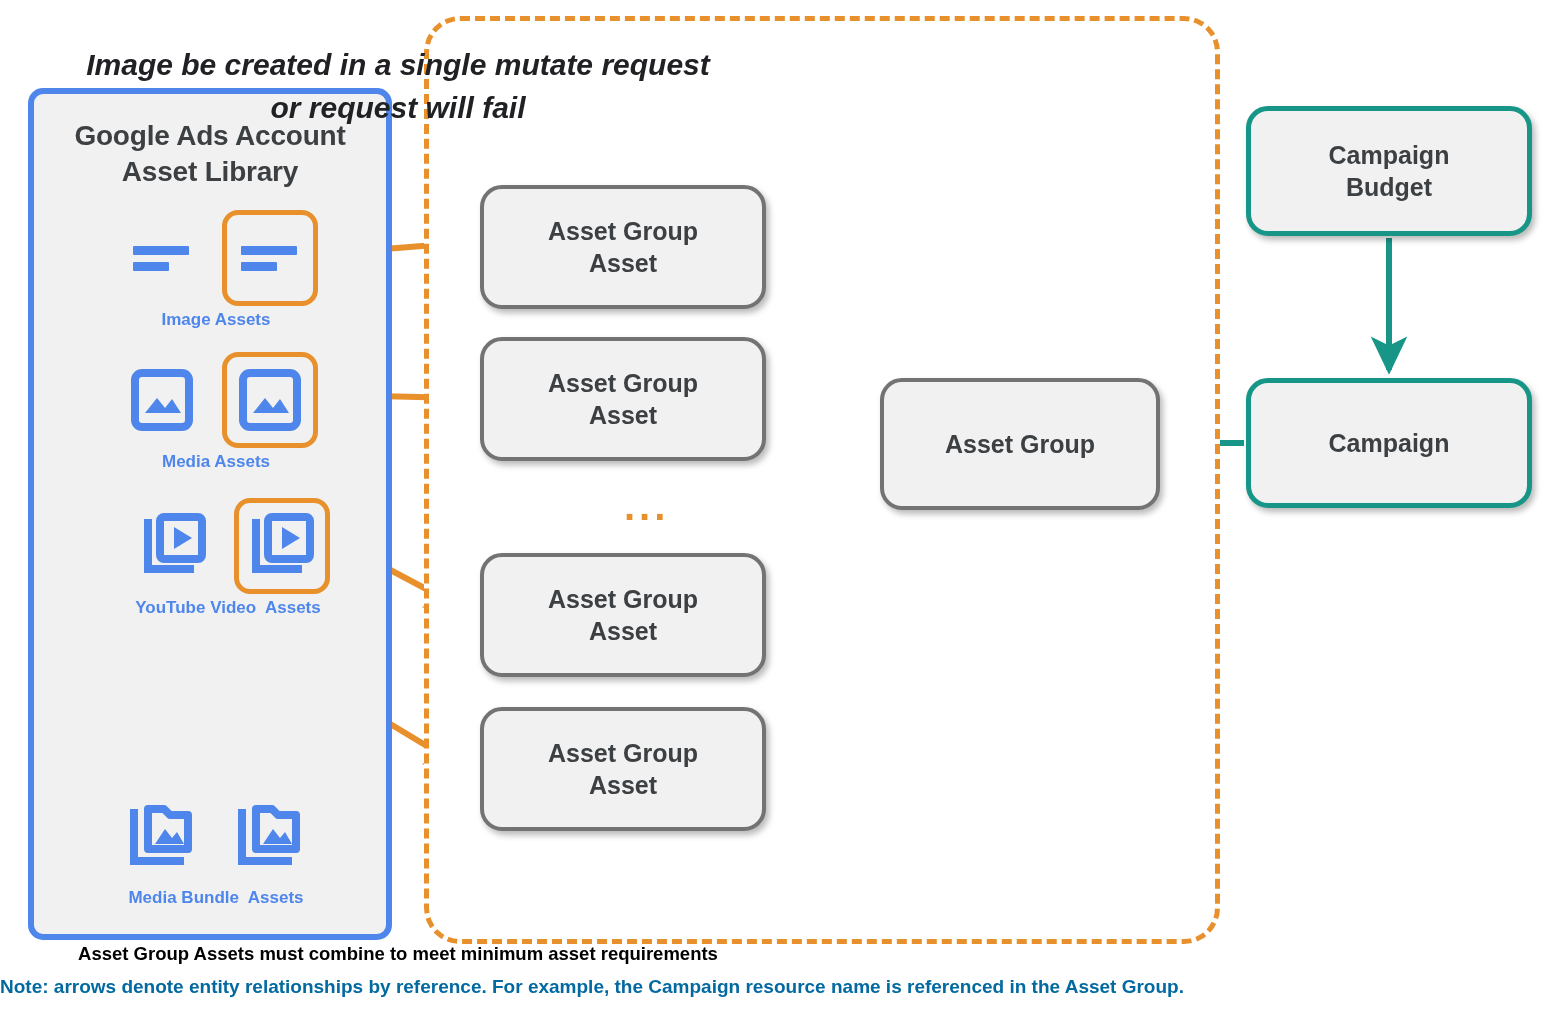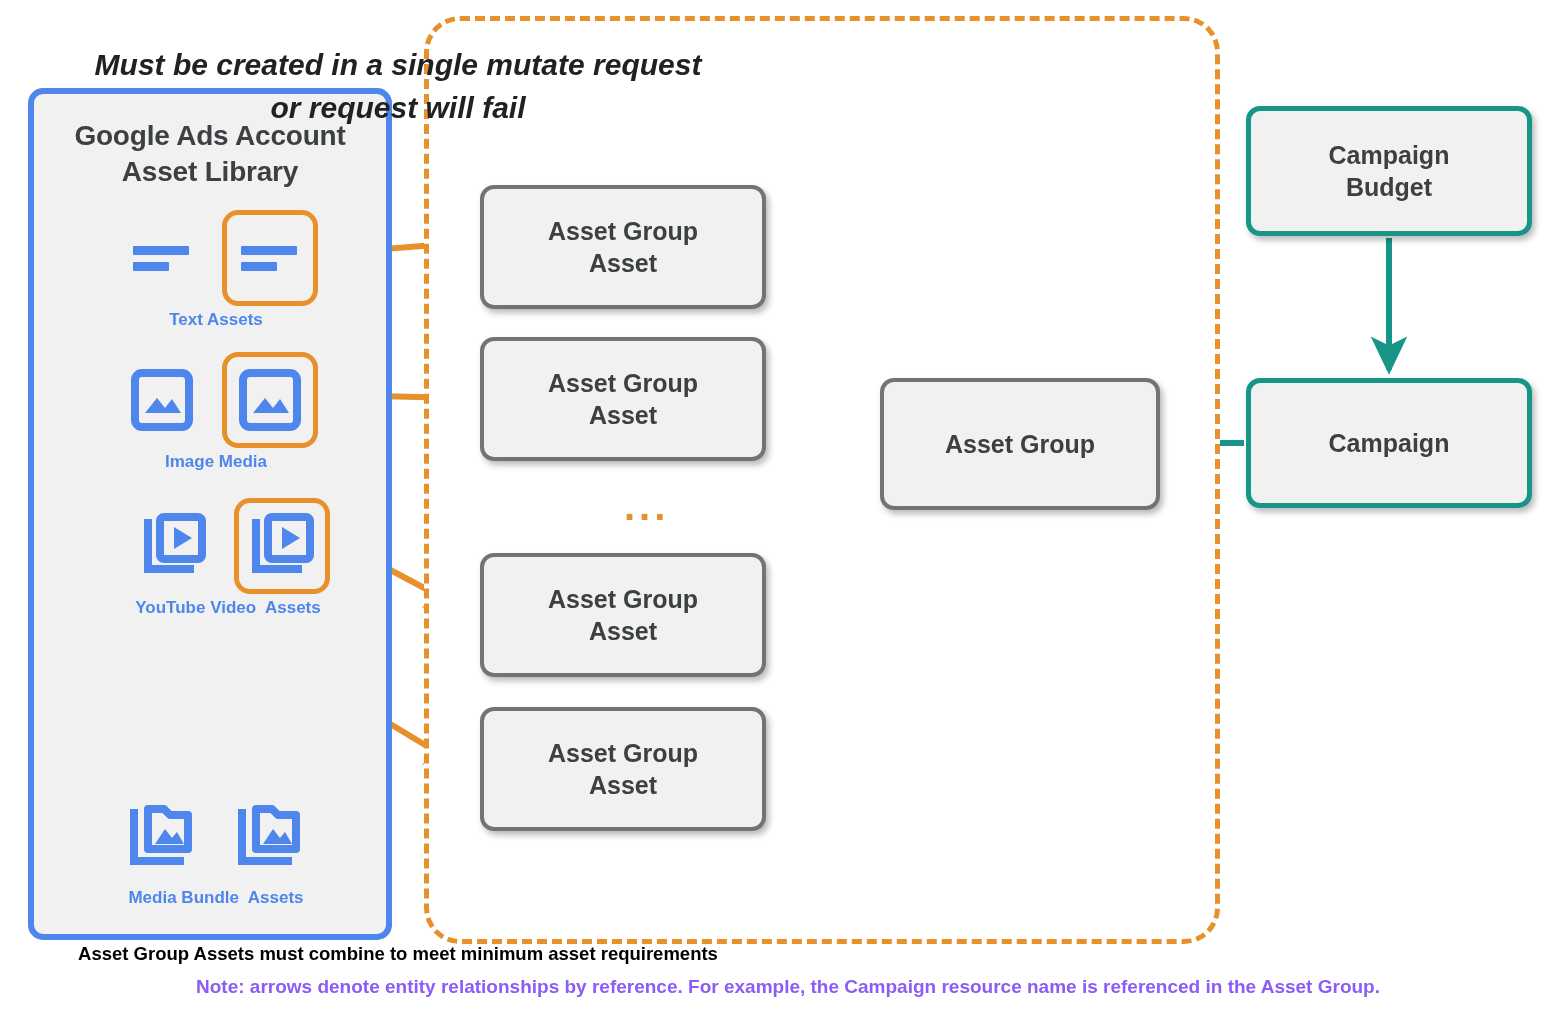--- a/index.html
+++ b/index.html
@@ -112,21 +112,21 @@
     font-weight: 700;
     color: #4e86ec;
     margin-top: 4px;
     white-space: pre;
   }
 
   
   .node {
     position: absolute;
     background: #f1f1f1;
-    border-radius: 14px;
+    border-radius: 22px;
     box-sizing: border-box;
     display: flex;
     align-items: center;
     justify-content: center;
     text-align: center;
     font-size: 25px;
     font-weight: 700;
     color: #3c4043;
     line-height: 1.3;
     box-shadow: 3px 4px 6px rgba(0,0,0,0.28);
@@ -149,24 +149,24 @@
     font-weight: 900;
     letter-spacing: 4px;
     color: #e8902c;
     line-height: 1;
   }
 
   .bottom-note {
     position: absolute;
     left: 0; top: 976px;
     width: 1380px;
-    text-align: right;
+    text-align: left;
     font-size: 19px;
     font-weight: 700;
-    color: #8b5cf6;
+    color: #0369a1;
   }
 </style>
 </head>
 <body>
 
 <div id="stage">
 
   <svg class="layer" viewBox="0 0 1552 1017">
     <defs>
       <marker id="arrow-orange" markerWidth="7" markerHeight="7" refX="5.6" refY="3.5" orient="auto" markerUnits="strokeWidth">
@@ -226,39 +226,39 @@
             <rect x="2" y="26" width="36" height="9" rx="1" fill="#4e86ec"></rect>
           </svg>
         </div>
         <div class="icon-boxed">
           <svg width="62" height="44" viewBox="0 0 62 44" aria-hidden="true">
             <rect x="2" y="10" width="56" height="9" rx="1" fill="#4e86ec"></rect>
             <rect x="2" y="26" width="36" height="9" rx="1" fill="#4e86ec"></rect>
           </svg>
         </div>
       </div>
-      <div class="asset-label">Text Assets</div>
+      <div class="asset-label">Image Assets</div>
     </div>
 
     <div class="asset-row" style="top:258px;">
       <div class="asset-icons">
         <div class="icon-plain">
           <svg width="64" height="64" viewBox="0 0 64 64" aria-hidden="true">
             <rect x="5" y="5" width="54" height="54" rx="7" fill="none" stroke="#4e86ec" stroke-width="8"></rect>
             <path d="M15 45 L27 30 L35 40 L42 31 L51 45 Z" fill="#4e86ec"></path>
           </svg>
         </div>
         <div class="icon-boxed">
           <svg width="64" height="64" viewBox="0 0 64 64" aria-hidden="true">
             <rect x="5" y="5" width="54" height="54" rx="7" fill="none" stroke="#4e86ec" stroke-width="8"></rect>
             <path d="M15 45 L27 30 L35 40 L42 31 L51 45 Z" fill="#4e86ec"></path>
           </svg>
         </div>
       </div>
-      <div class="asset-label">Image Media</div>
+      <div class="asset-label">Media Assets</div>
     </div>
 
     <div class="asset-row" style="top:404px;padding-left:12px;">
       <div class="asset-icons">
         <div class="icon-plain">
           <svg width="68" height="66" viewBox="0 0 68 66" aria-hidden="true">
             <path d="M8 10 L8 56 L50 56" fill="none" stroke="#4e86ec" stroke-width="8" stroke-linecap="square"></path>
             <rect x="20" y="4" width="42" height="42" rx="4" fill="none" stroke="#4e86ec" stroke-width="8"></rect>
             <path d="M34 14 L52 25 L34 36 Z" fill="#4e86ec"></path>
           </svg>
@@ -292,21 +292,21 @@
           </svg>
         </div>
       </div>
       <div class="asset-label">Media Bundle  Assets</div>
     </div>
   </div>
 
   <div class="dashed-panel"></div>
 
   <div class="dashed-title">
-    <div>Must be created in a single mutate request</div>
+    <div>Image be created in a single mutate request</div>
     <div>or request will fail</div>
   </div>
 
   <div class="node orange aga-1">
     <div>
       <div>Asset Group</div>
       <div>Asset</div>
     </div>
   </div>
 

